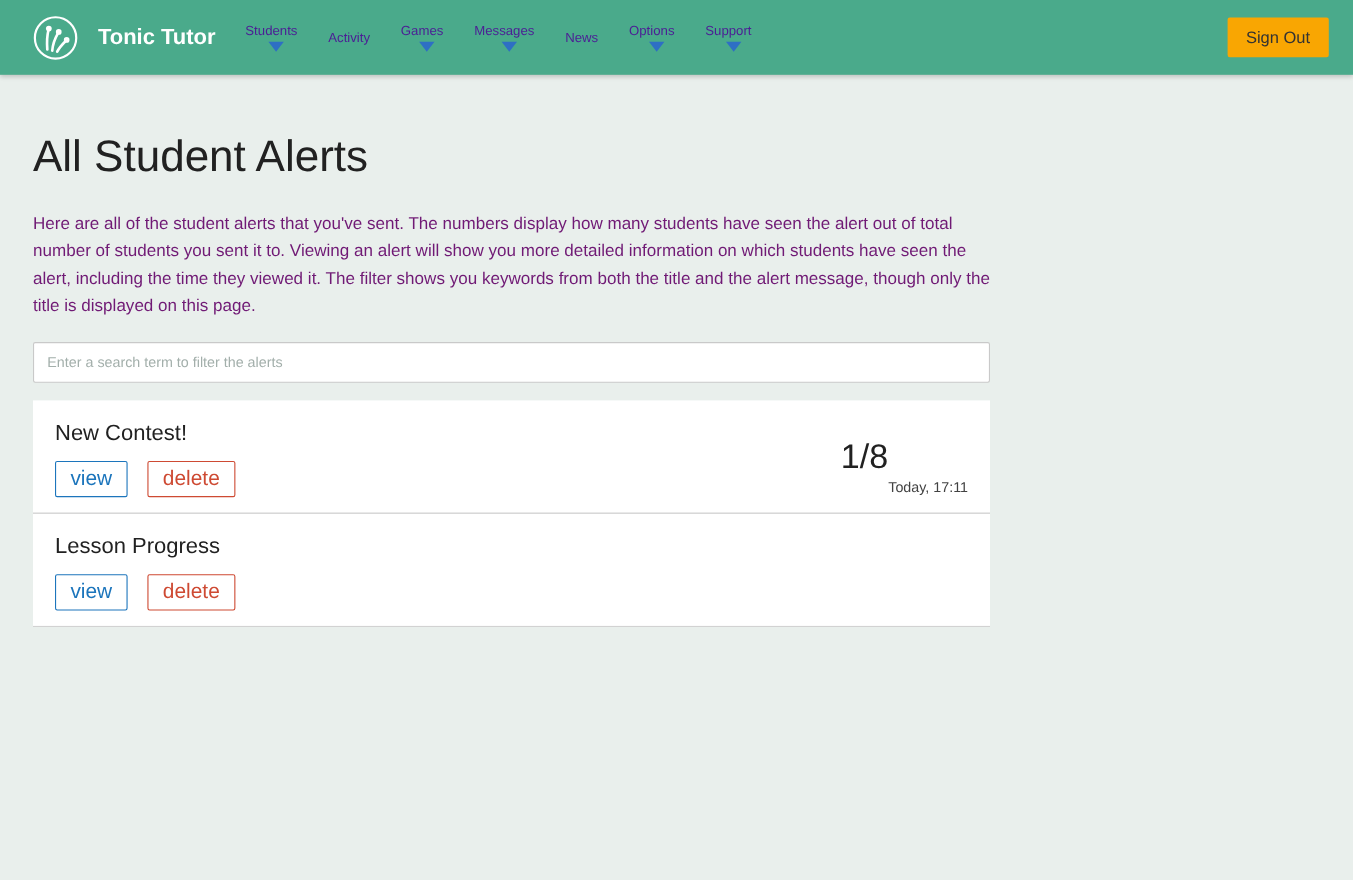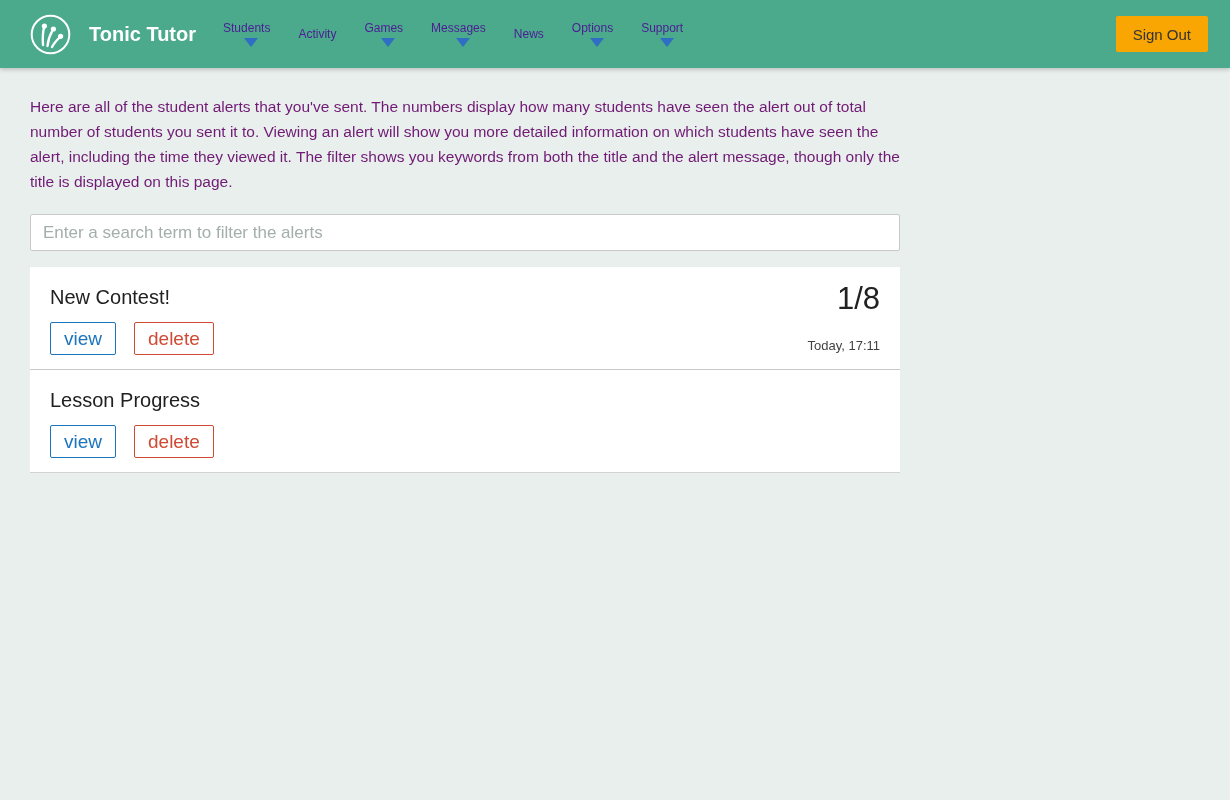--- a/index.html
+++ b/index.html
@@ -77,21 +77,21 @@
     line-height: 25px;
     color: #701a75;
     margin: 26px 0 20px 0;
   }
   .search-box input {
     width: 100%;
     height: 37px;
     border: 1px solid #C9C9C9;
     border-radius: 2px;
     padding: 4px 12px;
-    font-size: 17px;
+    font-size: 13px;
     font-family: inherit;
     color: #333;
     background: #ffffff;
     outline: none;
   }
   .search-box input::placeholder { color: #A3AFAa; color: #A3AFAB; }
 
   .alert-list {
     margin-top: 16px;
     background: #ffffff;
@@ -118,22 +118,22 @@
     font-family: inherit;
     height: 33px;
     padding: 0 13px;
     border-radius: 2px;
     cursor: pointer;
   }
   .btn-view   { color: #1C75BC; border: 1px solid #1C75BC; }
   .btn-delete { color: #CE4A33; border: 1px solid #CE4A33; }
   .alert-right {
     display: flex;
-    flex-direction: column;
-    align-items: flex-end;
+    flex-direction: row;
+    align-items: center;
   }
   .alert-count {
     font-size: 31px;
     color: #212121;
     line-height: 1.15;
   }
   .alert-time {
     margin-top: auto;
     font-size: 13px;
     color: #424242;
@@ -183,20 +183,21 @@
     <span class="menu-item">
       <span>Support</span>
       <span class="caret"></span>
     </span>
   </nav>
 
   <button class="signout">Sign Out</button>
 </header>
 
 <main class="content">
+  <h1 class="page-title">All Student Alerts</h1>
   <p class="page-desc">Here are all of the student alerts that you've sent. The numbers display how many students have seen the alert out of total number of students you sent it to. Viewing an alert will show you more detailed information on which students have seen the alert, including the time they viewed it. The filter shows you keywords from both the title and the alert message, though only the title is displayed on this page.</p>
 
   <div class="search-box">
     <input type="text" placeholder="Enter a search term to filter the alerts" style="">
   </div>
 
   <section class="alert-list">
 
     <div class="alert-row">
       <div class="alert-left">

